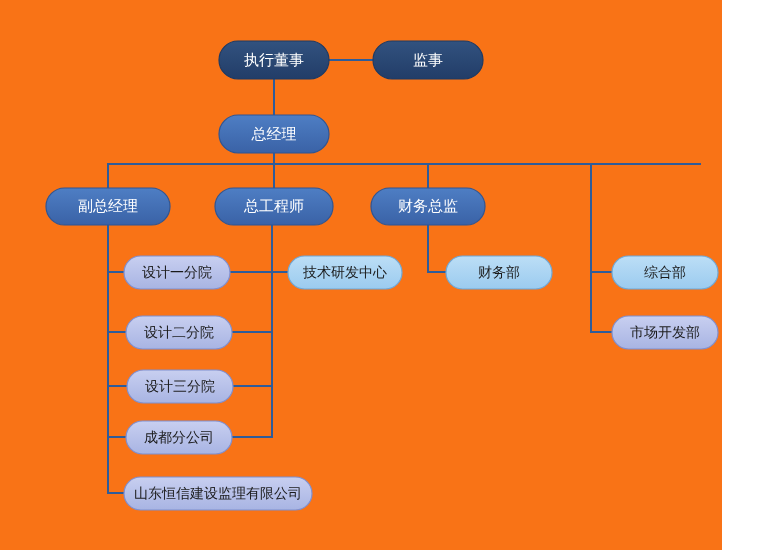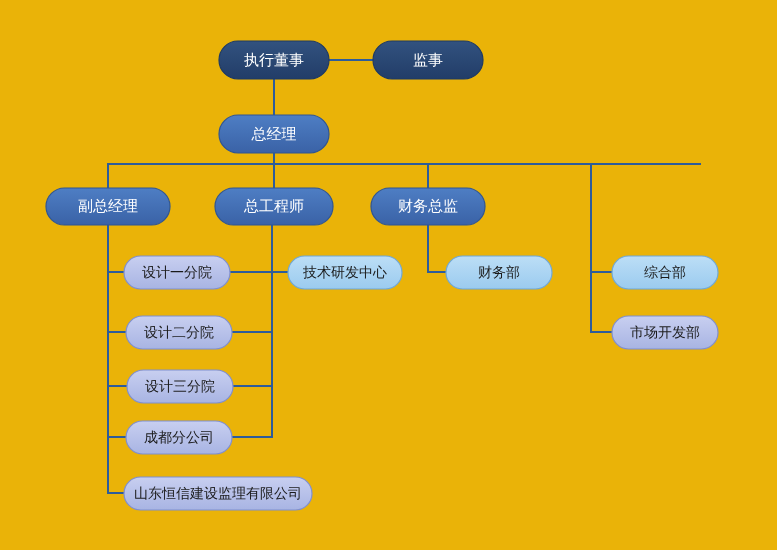--- a/index.html
+++ b/index.html
@@ -8,23 +8,23 @@
     background: #ffffff;
   }
   body {
     width: 777px;
     height: 550px;
     font-family: "Liberation Sans", "DejaVu Sans", sans-serif;
     overflow: hidden;
   }
   #chart-root {
     position: relative;
-    width: 777px;
+    width: 722px;
     height: 550px;
-    background: #eab308;
+    background: #f97316;
   }
   svg#org-svg {
     position: absolute;
     left: 0;
     top: 0;
     width: 777px;
     height: 550px;
     display: block;
   }
   .node-label {

